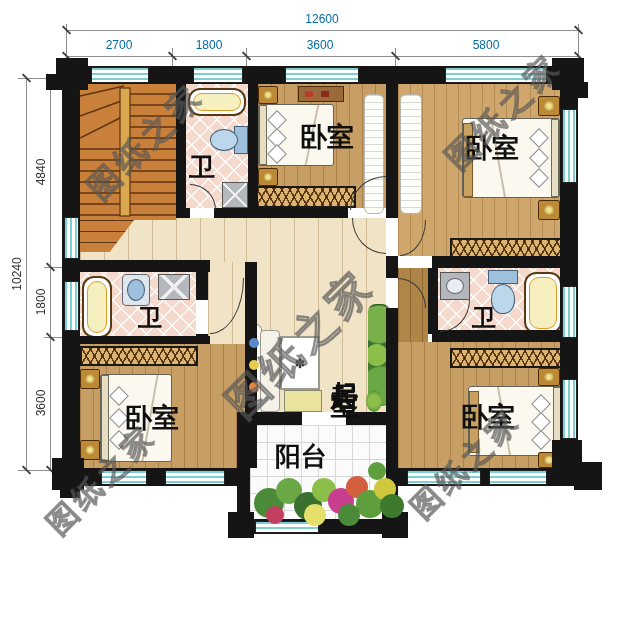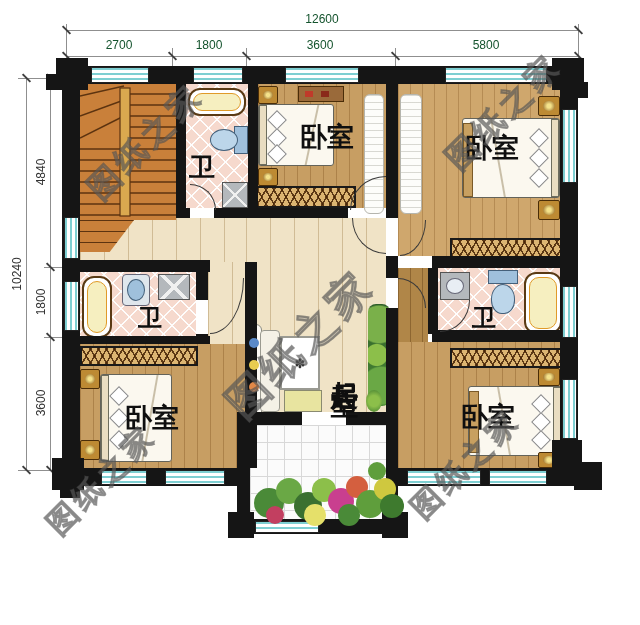--- a/index.html
+++ b/index.html
@@ -47,21 +47,21 @@
   .tubi{position:absolute;inset:3px;background:#f6efc0;border:1.5px solid #e09a28;border-radius:10px;}
   .shower{position:absolute;background:
       linear-gradient(45deg,transparent 46%,#f0f0f0 46% 54%,transparent 54%),
       linear-gradient(-45deg,transparent 46%,#f0f0f0 46% 54%,transparent 54%),#b4b8bc;
       border:1.5px solid #555;box-sizing:border-box;}
   .drape{position:absolute;background:#fdfdfa;border:1px solid #b5b5ad;border-radius:6px;
          background-image:repeating-linear-gradient(to bottom,rgba(180,180,170,.5) 0 1px,transparent 1px 7px);}
   
   .roomlabel{position:absolute;font-weight:bold;color:#0f0f0f;transform:translate(-50%,-50%);white-space:nowrap;z-index:30;}
   .vertlabel{writing-mode:vertical-rl;text-orientation:upright;letter-spacing:4px;}
-  .dim{position:absolute;font-size:12px;color:#14532d;transform:translate(-50%,-50%);white-space:nowrap;z-index:25;}
+  .dim{position:absolute;font-size:12px;color:#0369a1;transform:translate(-50%,-50%);white-space:nowrap;z-index:25;}
   .dimrot{position:absolute;font-size:12px;color:#333;transform:translate(-50%,-50%) rotate(-90deg);white-space:nowrap;z-index:25;}
   .dline{position:absolute;background:#8f8f8f;}
   .tick{position:absolute;width:11px;height:2px;background:#3f3f3f;transform:rotate(45deg);}
   .wm{position:absolute;font-weight:bold;color:rgba(130,130,130,.4);-webkit-text-stroke:1px rgba(70,70,70,.5);
       transform:translate(-50%,-50%) rotate(-45deg);letter-spacing:5px;white-space:nowrap;z-index:40;}
   .title{position:absolute;left:0;right:0;top:550px;text-align:center;font-weight:bold;font-size:54px;
          letter-spacing:6px;color:#151515;}
   .flw{position:absolute;border-radius:50%;z-index:22;}
   .z1{z-index:1}.z2{z-index:2}.z3{z-index:3}.z4{z-index:4}
 </style>
@@ -310,20 +310,21 @@
   <div class="door d-br z4" style="left:440px;top:300px;width:30px;height:32px"></div>
 
   <div class="roomlabel" style="left:202px;top:167px;font-size:26px">卫</div>
   <div class="roomlabel" style="left:327px;top:137px;font-size:27px">卧室</div>
   <div class="roomlabel" style="left:492px;top:148px;font-size:27px">卧室</div>
   <div class="roomlabel" style="left:150px;top:318px;font-size:24px">卫</div>
   <div class="roomlabel" style="left:484px;top:318px;font-size:24px">卫</div>
   <div class="roomlabel" style="left:152px;top:418px;font-size:27px">卧室</div>
   <div class="roomlabel" style="left:488px;top:417px;font-size:27px">卧室</div>
   <div class="roomlabel vertlabel" style="left:344px;top:364px;font-size:28px">起居室</div>
+  <div class="roomlabel" style="left:301px;top:456px;font-size:26px">阳台</div>
 
   <div class="wm" style="left:146px;top:142px;font-size:32px">图纸之家</div>
   <div class="wm" style="left:504px;top:112px;font-size:32px">图纸之家</div>
   <div class="wm" style="left:300px;top:344px;font-size:42px">图纸之家</div>
   <div class="wm" style="left:102px;top:480px;font-size:30px">图纸之家</div>
   <div class="wm" style="left:466px;top:464px;font-size:30px">图纸之家</div>
 
 
 </div>
 

